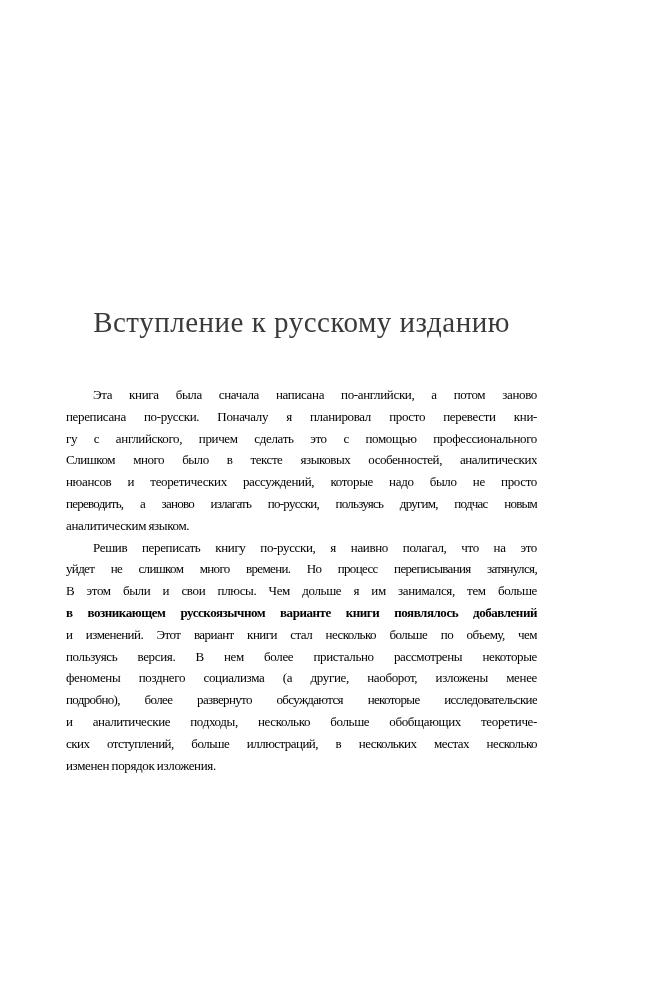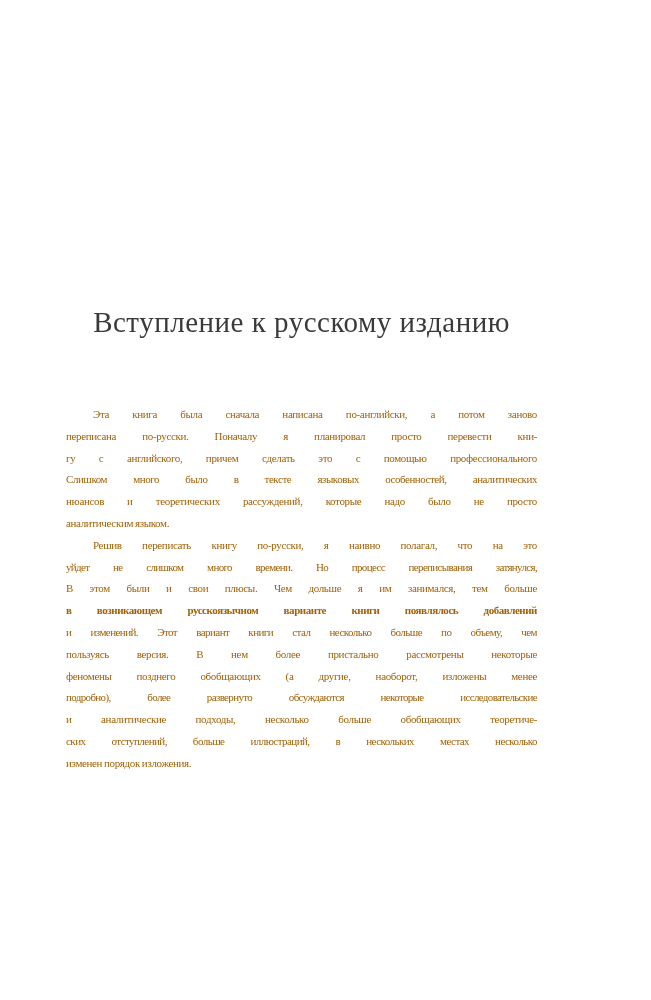--- a/index.html
+++ b/index.html
@@ -28,23 +28,23 @@
     height: 42px;
     font-size: 29px;
     font-weight: 400;
     line-height: 42px;
     text-align: center;
     color: #3a3a3a;
     letter-spacing: 0.5px;
     white-space: nowrap;
   }
   .body-text {
-    margin-top: 61px;
-    color: #a16207;
-    font-size: 11px;
+    margin-top: 41px;
+    color: #000000;
+    font-size: 13px;
   }
   .paragraph {
     margin: 0;
     padding: 0;
   }
   .line {
     height: 21.8px;
     line-height: 21.8px;
     letter-spacing: -0.35px;
     word-spacing: -0.5px;
@@ -67,30 +67,31 @@
 <div class="page">
   <div class="content">
     <h1 class="chapter-title">Вступление к русскому изданию</h1>
     <div class="body-text" id="body-container">
         <div class="paragraph">
           <div class="line indent justify" style="white-space: normal;">Эта книга была сначала написана по-английски, а потом заново</div>
           <div class="line justify" style="white-space: normal;">переписана по-русски. Поначалу я планировал просто перевести кни-</div>
           <div class="line justify" style="white-space: normal;">гу с английского, причем сделать это с помощью профессионального</div>
           <div class="line justify" style="white-space: normal; letter-spacing: -0.45px;">Слишком много было в тексте языковых особенностей, аналитических</div>
           <div class="line justify" style="white-space: normal;">нюансов и теоретических рассуждений, которые надо было не просто</div>
+          <div class="line justify" style="white-space: normal; letter-spacing: -0.75px;">переводить, а заново излагать по-русски, пользуясь другим, подчас новым</div>
           <div class="line" style="white-space: nowrap;">аналитическим языком.</div>
         </div>
         <div class="paragraph">
           <div class="line indent justify" style="white-space: normal;">Решив переписать книгу по-русски, я наивно полагал, что на это</div>
           <div class="line justify" style="white-space: normal; letter-spacing: -0.65px;">уйдет не слишком много времени. Но процесс переписывания затянулся,</div>
           <div class="line justify" style="white-space: normal;">В этом были и свои плюсы. Чем дольше я им занимался, тем больше</div>
           <div class="line justify" style="white-space: normal; letter-spacing: -0.45px; font-weight: bold;">в возникающем русскоязычном варианте книги появлялось добавлений</div>
           <div class="line justify" style="white-space: normal; letter-spacing: -0.55px;">и изменений. Этот вариант книги стал несколько больше по объему, чем</div>
           <div class="line justify" style="white-space: normal;">пользуясь версия. В нем более пристально рассмотрены некоторые</div>
-          <div class="line justify" style="white-space: normal;">феномены позднего обобщающих (а другие, наоборот, изложены менее</div>
+          <div class="line justify" style="white-space: normal;">феномены позднего социализма (а другие, наоборот, изложены менее</div>
           <div class="line justify" style="white-space: normal; letter-spacing: -0.65px;">подробно), более развернуто обсуждаются некоторые исследовательские</div>
           <div class="line justify" style="white-space: normal;">и аналитические подходы, несколько больше обобщающих теоретиче-</div>
           <div class="line justify" style="white-space: normal; letter-spacing: -0.55px;">ских отступлений, больше иллюстраций, в нескольких местах несколько</div>
           <div class="line" style="white-space: nowrap;">изменен порядок изложения.</div>
         </div>
       </div>
   </div>
 </div>
 
 </body></html>

